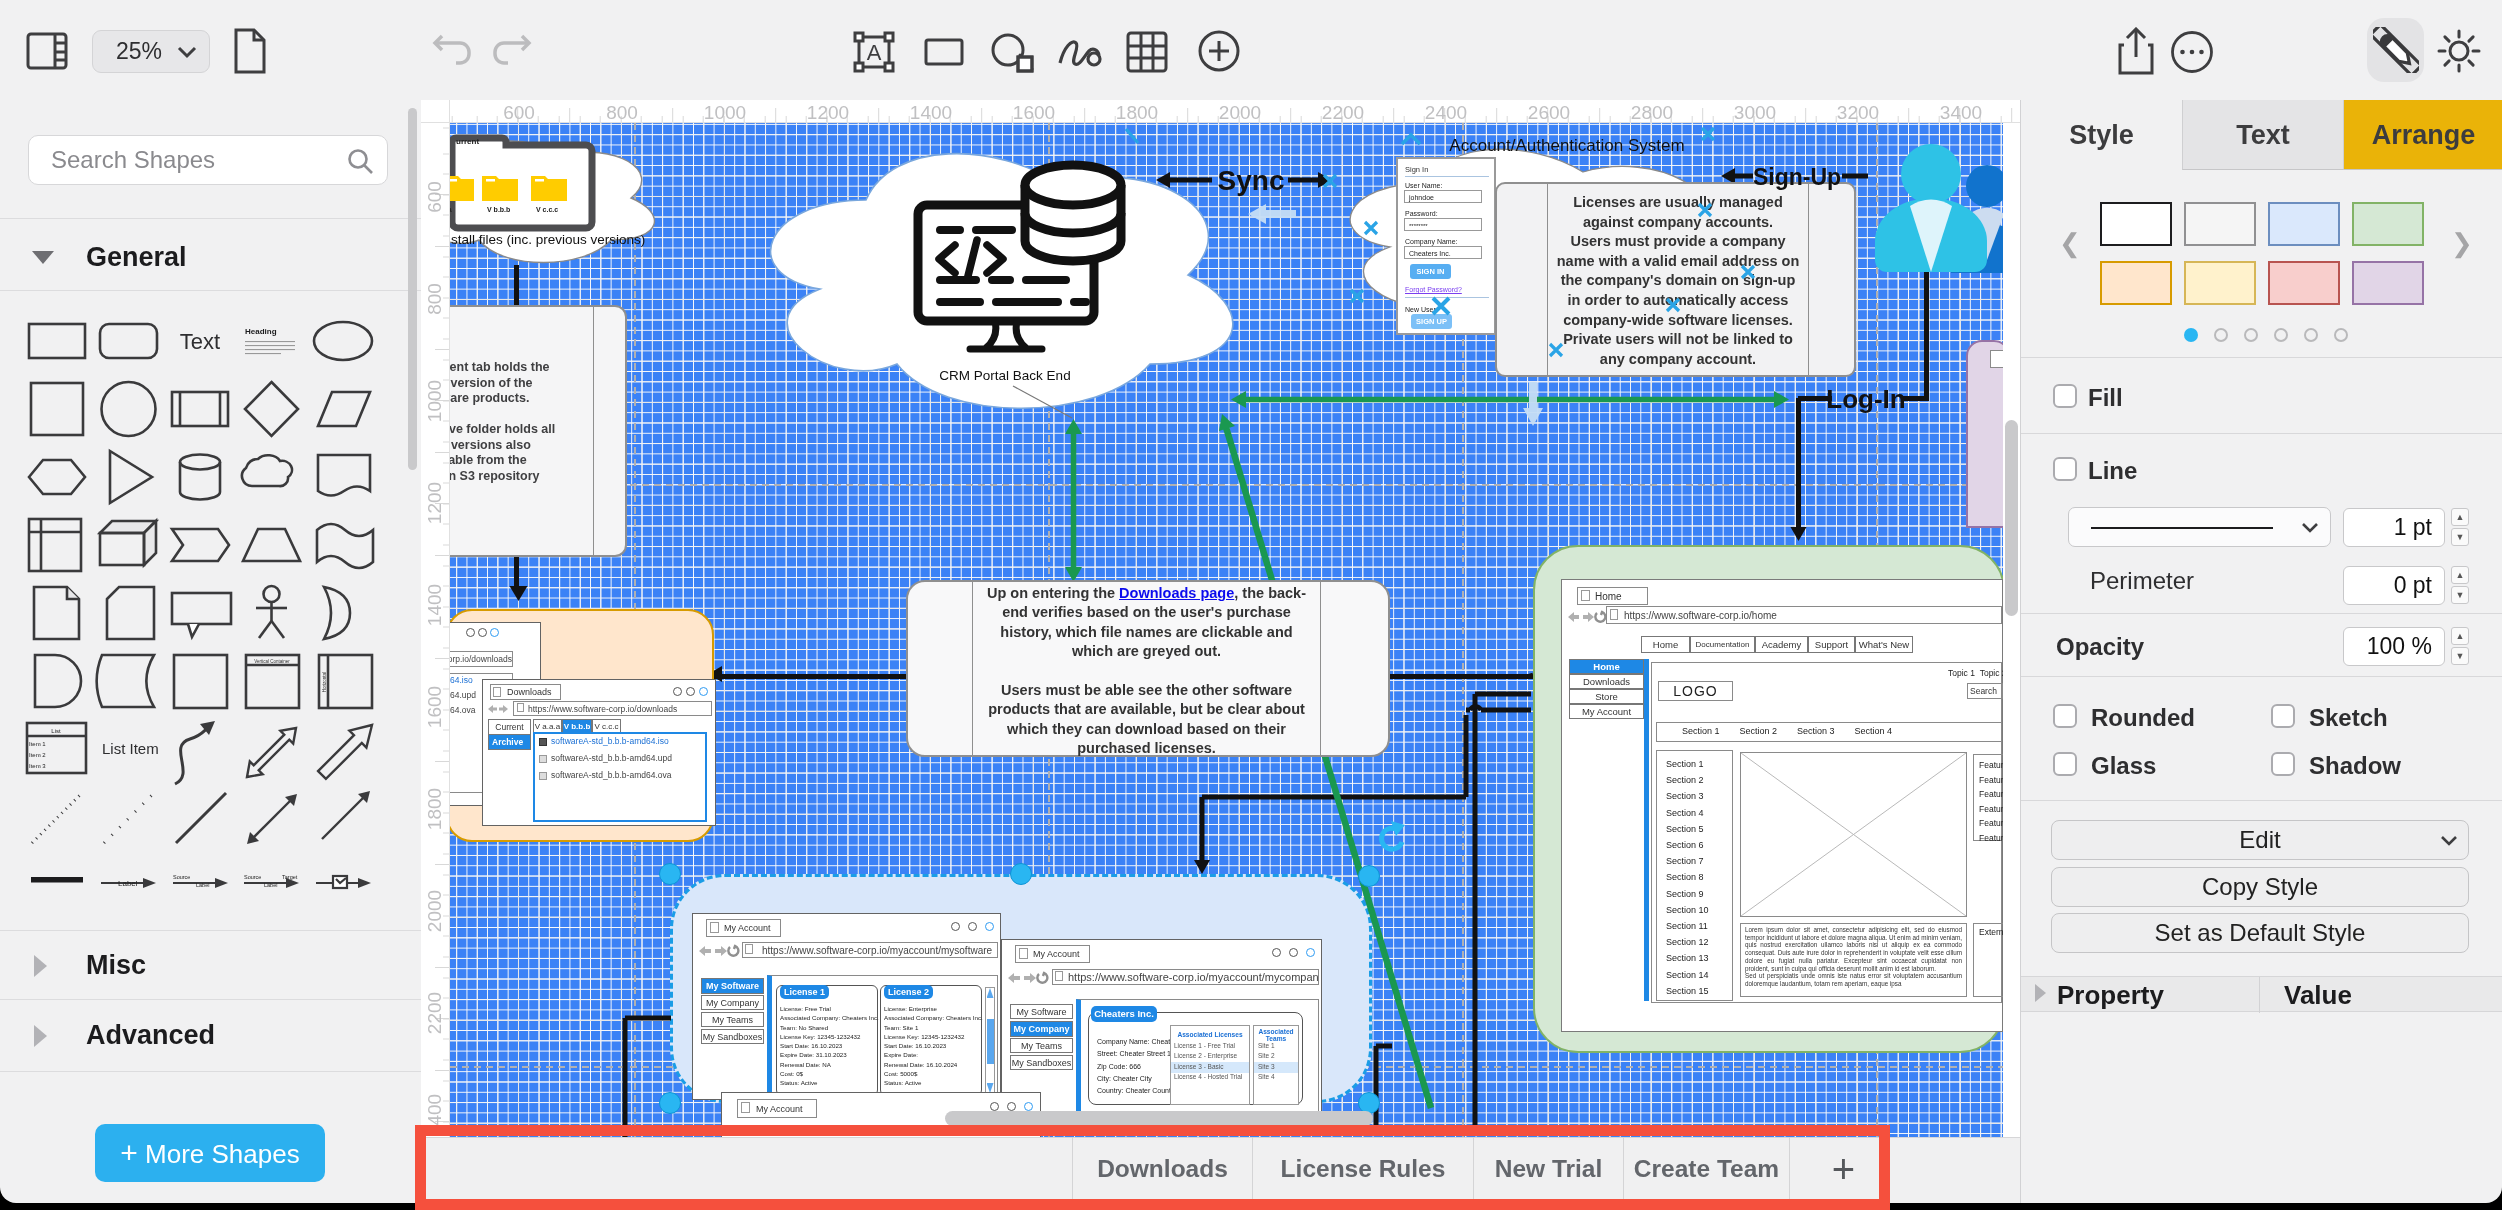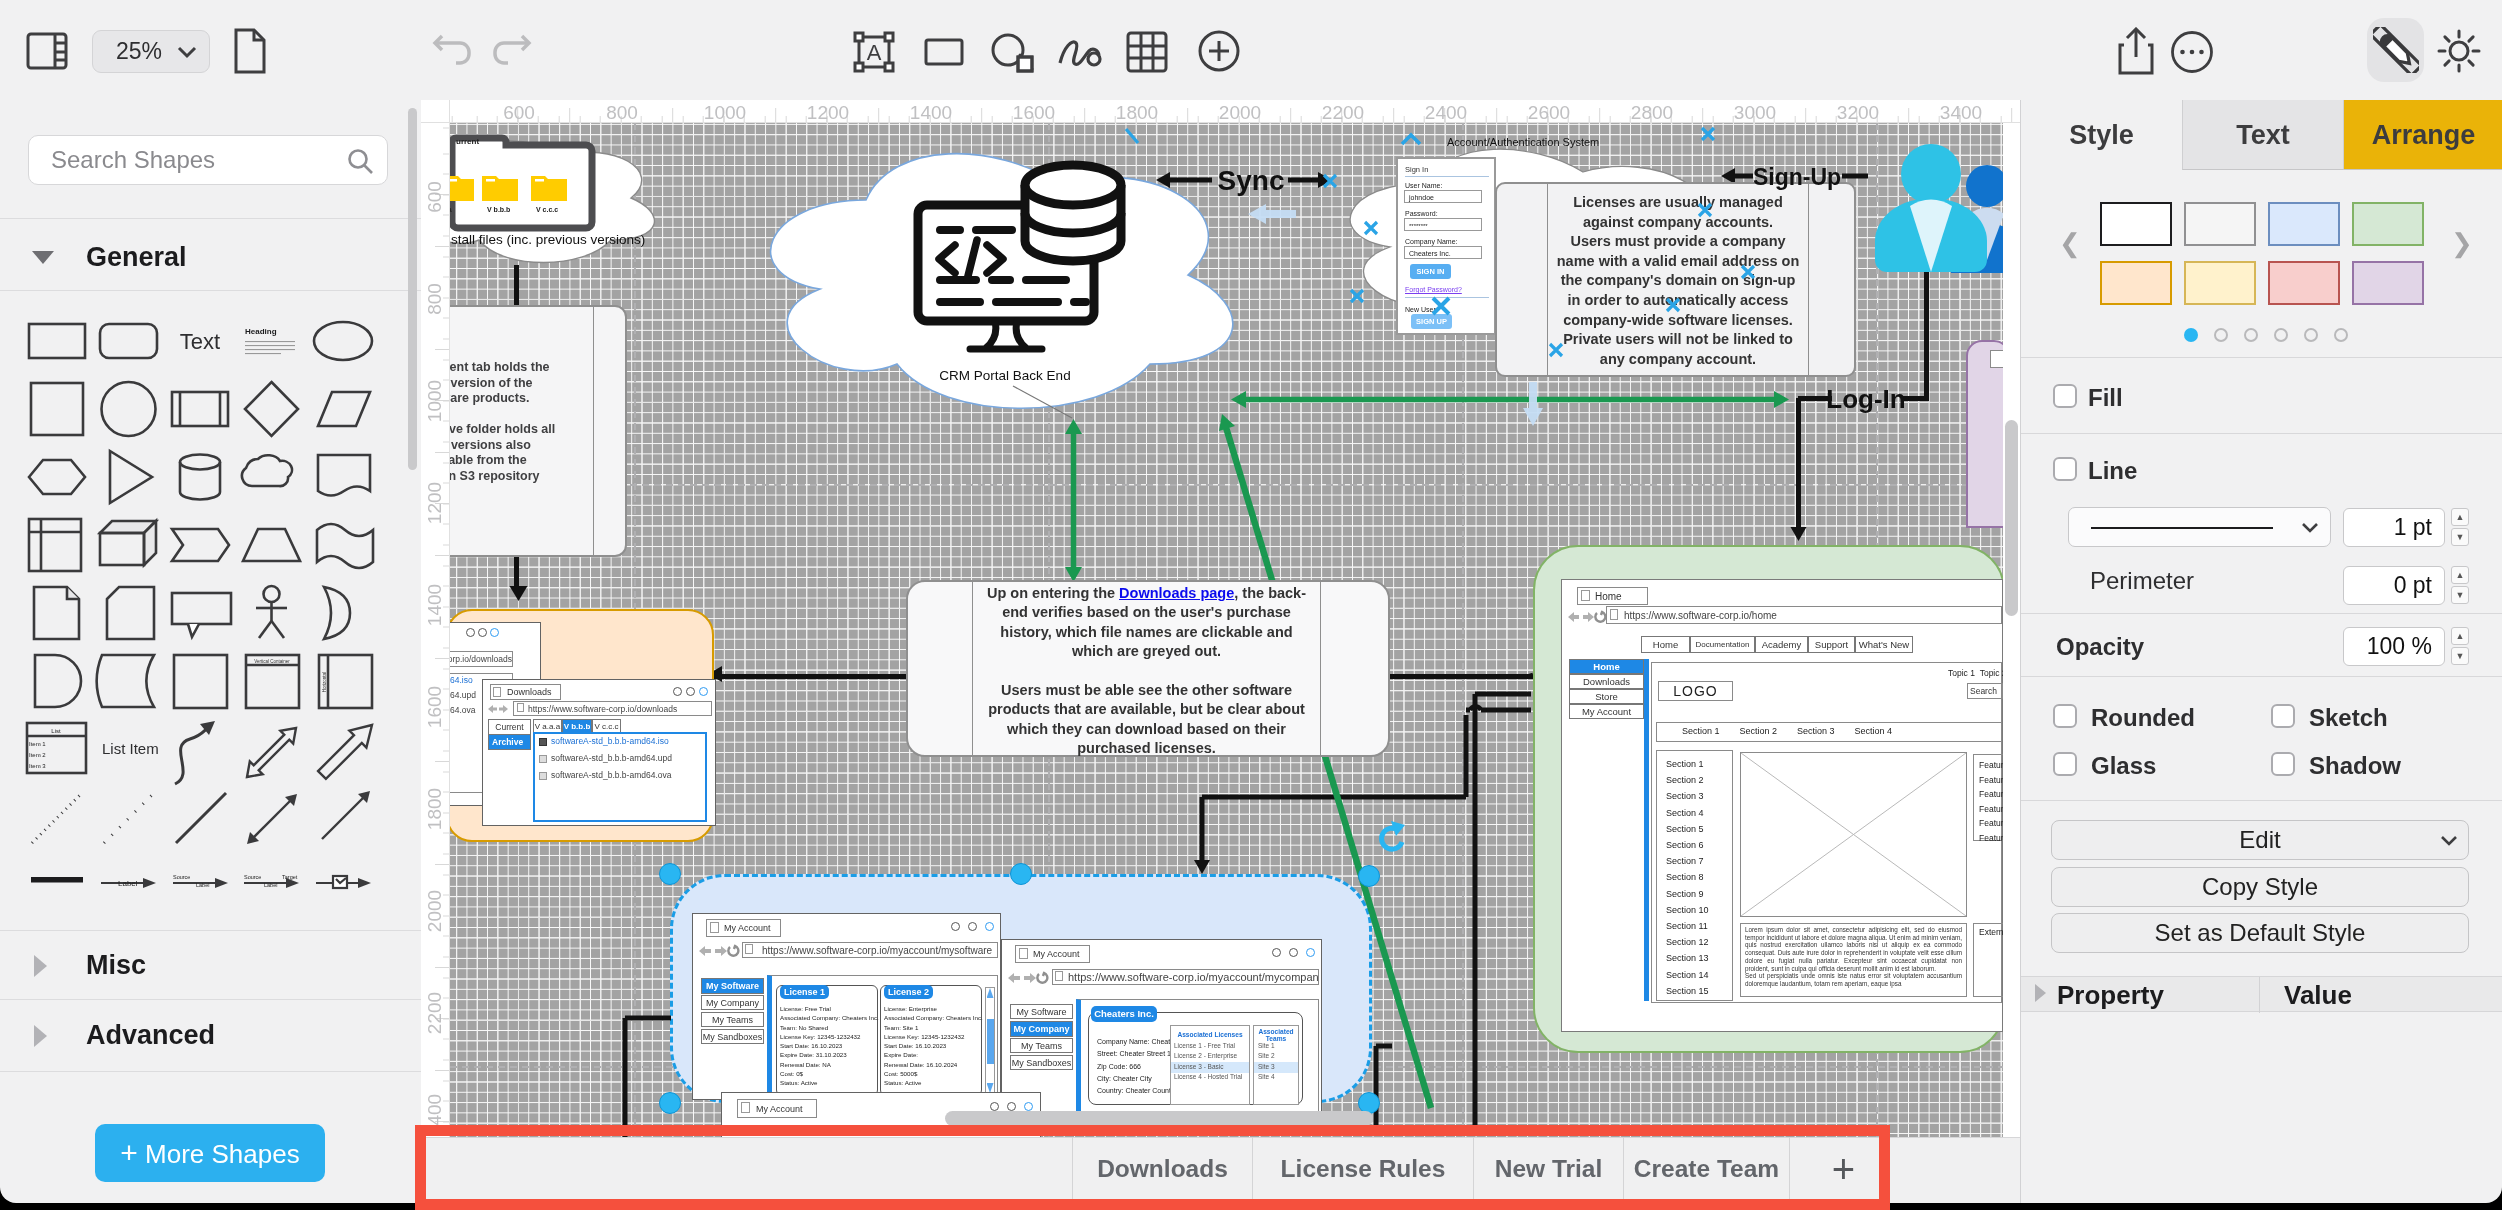--- a/index.html
+++ b/index.html
@@ -25,21 +25,21 @@
 .pbtn{position:absolute;left:30px;width:418px;height:40px;background:#eeeeef;border:1px solid #c5c5c7;border-radius:8px;font-size:24px;color:#222;text-align:center;line-height:38px}
 .pinput{position:absolute;width:102px;height:39px;background:#fff;border:1px solid #c8c8ca;border-radius:6px;font-size:23px;color:#111;text-align:right;padding-right:12px;line-height:37px}
 .spin{position:absolute;width:20px;height:39px}
 .spin div{position:absolute;left:0;width:18px;height:18px;border:1px solid #c8c8ca;background:#fafafa;border-radius:3px;font-size:9px;color:#555;text-align:center;line-height:16px}
 
 #footer{position:absolute;left:421px;top:1137px;width:1599px;height:66px;background:#f0f0f1;border-top:1px solid #d6d6d8}
 .ftab{position:absolute;top:-1px;height:64px;font-size:24.5px;font-weight:bold;color:#63666b;text-align:center;line-height:64px}
 .fsep{position:absolute;top:-1px;width:1px;height:64px;background:#d4d4d6}
 #redbox{position:absolute;left:415px;top:1125px;width:1475px;height:85px;border:11px solid #f5503d;z-index:60}
 
-#cv{position:absolute;left:421px;top:100px;width:1599px;height:1037px;background:#a3a3a3;overflow:hidden}
+#cv{position:absolute;left:421px;top:100px;width:1599px;height:1037px;background:#3b82f6;overflow:hidden}
 #grid{position:absolute;left:29px;top:23px;width:1554px;height:1014px;background-image:
  linear-gradient(#e7e7e7 1px,transparent 1px),linear-gradient(90deg,#e7e7e7 1px,transparent 1px),
  linear-gradient(#f3f3f3 1px,transparent 1px),linear-gradient(90deg,#f3f3f3 1px,transparent 1px),
  linear-gradient(#fafafa 1px,transparent 1px),linear-gradient(90deg,#fafafa 1px,transparent 1px);
  background-size:103px 103px,103px 103px,20.6px 20.6px,20.6px 20.6px,10.3px 10.3px,10.3px 10.3px;background-position:68px 73px,68px 73px,6.2px 11.2px,6.2px 11.2px,6.2px 0.9px,6.2px 0.9px}
 #hruler{position:absolute;left:29px;top:0;width:1570px;height:23px;background:#fff;border-bottom:1px solid #e0e0e0;overflow:hidden;z-index:11}
 #vruler{position:absolute;left:0;top:23px;width:29px;height:1014px;background:#fff;border-right:1px solid #e0e0e0;overflow:hidden;z-index:11}
 #rcorner{position:absolute;left:0;top:0;width:29px;height:23px;background:#fff;border-right:1px solid #e0e0e0;border-bottom:1px solid #e0e0e0;z-index:11}
 .hrl{position:absolute;top:2px;font-size:19px;color:#c0c0c2;transform:translateX(-50%)}
 .vrl{position:absolute;left:-14px;font-size:19px;color:#c0c0c2;transform:rotate(-90deg);width:56px;text-align:center}
@@ -440,21 +440,21 @@
           <div class="mbtn" style="left:109px;top:39px;width:29px;height:14px;font-size:8px;line-height:13px">V c.c.c</div>
           <div class="ab" style="left:50px;top:52px;width:174px;height:90px;border:2.5px solid #1e88e5;background:#fff"></div>
           <div class="ab" style="left:56px;top:58px;width:8px;height:8px;background:#555;border:1px solid #333"></div>
           <div class="ab" style="left:56px;top:75px;width:8px;height:8px;background:#ddd;border:1px solid #999"></div>
           <div class="ab" style="left:56px;top:92px;width:8px;height:8px;background:#ddd;border:1px solid #999"></div>
           <div class="tinytxt" style="left:68px;top:57px;font-size:8.5px;color:#1a6fd4">softwareA-std_b.b.b-amd64.iso</div>
           <div class="tinytxt" style="left:68px;top:74px;font-size:8.5px;color:#444">softwareA-std_b.b.b-amd64.upd</div>
           <div class="tinytxt" style="left:68px;top:91px;font-size:8.5px;color:#444">softwareA-std_b.b.b-amd64.ova</div>
         </div>
 
-        <div class="ab" style="left:997px;top:13px;width:240px;text-align:left;font-size:11px;color:#111">Account/Authentication System</div>
+        <div class="ab" style="left:997px;top:13px;width:240px;text-align:center;font-size:17px;color:#111">Account/Authentication System</div>
 
         <div class="ab" style="left:946px;top:34px;width:100px;height:178px;background:#fff;border:2px solid #9a9a9a">
           <div class="tinytxt" style="left:7px;top:6px;font-size:7.5px;color:#333">Sign In</div>
           <div class="ab" style="left:7px;top:17px;width:84px;border-top:1px solid #aac4e0"></div>
           <div class="tinytxt" style="left:7px;top:22px">User Name:</div>
           <div class="ab" style="left:6px;top:31px;width:78px;height:13px;border:1.5px solid #999">
               <div class="tinytxt" style="left:4px;top:2px">johndoe</div>
             </div>
           <div class="tinytxt" style="left:7px;top:50px">Password:</div>
           <div class="ab" style="left:6px;top:59px;width:78px;height:13px;border:1.5px solid #999">

